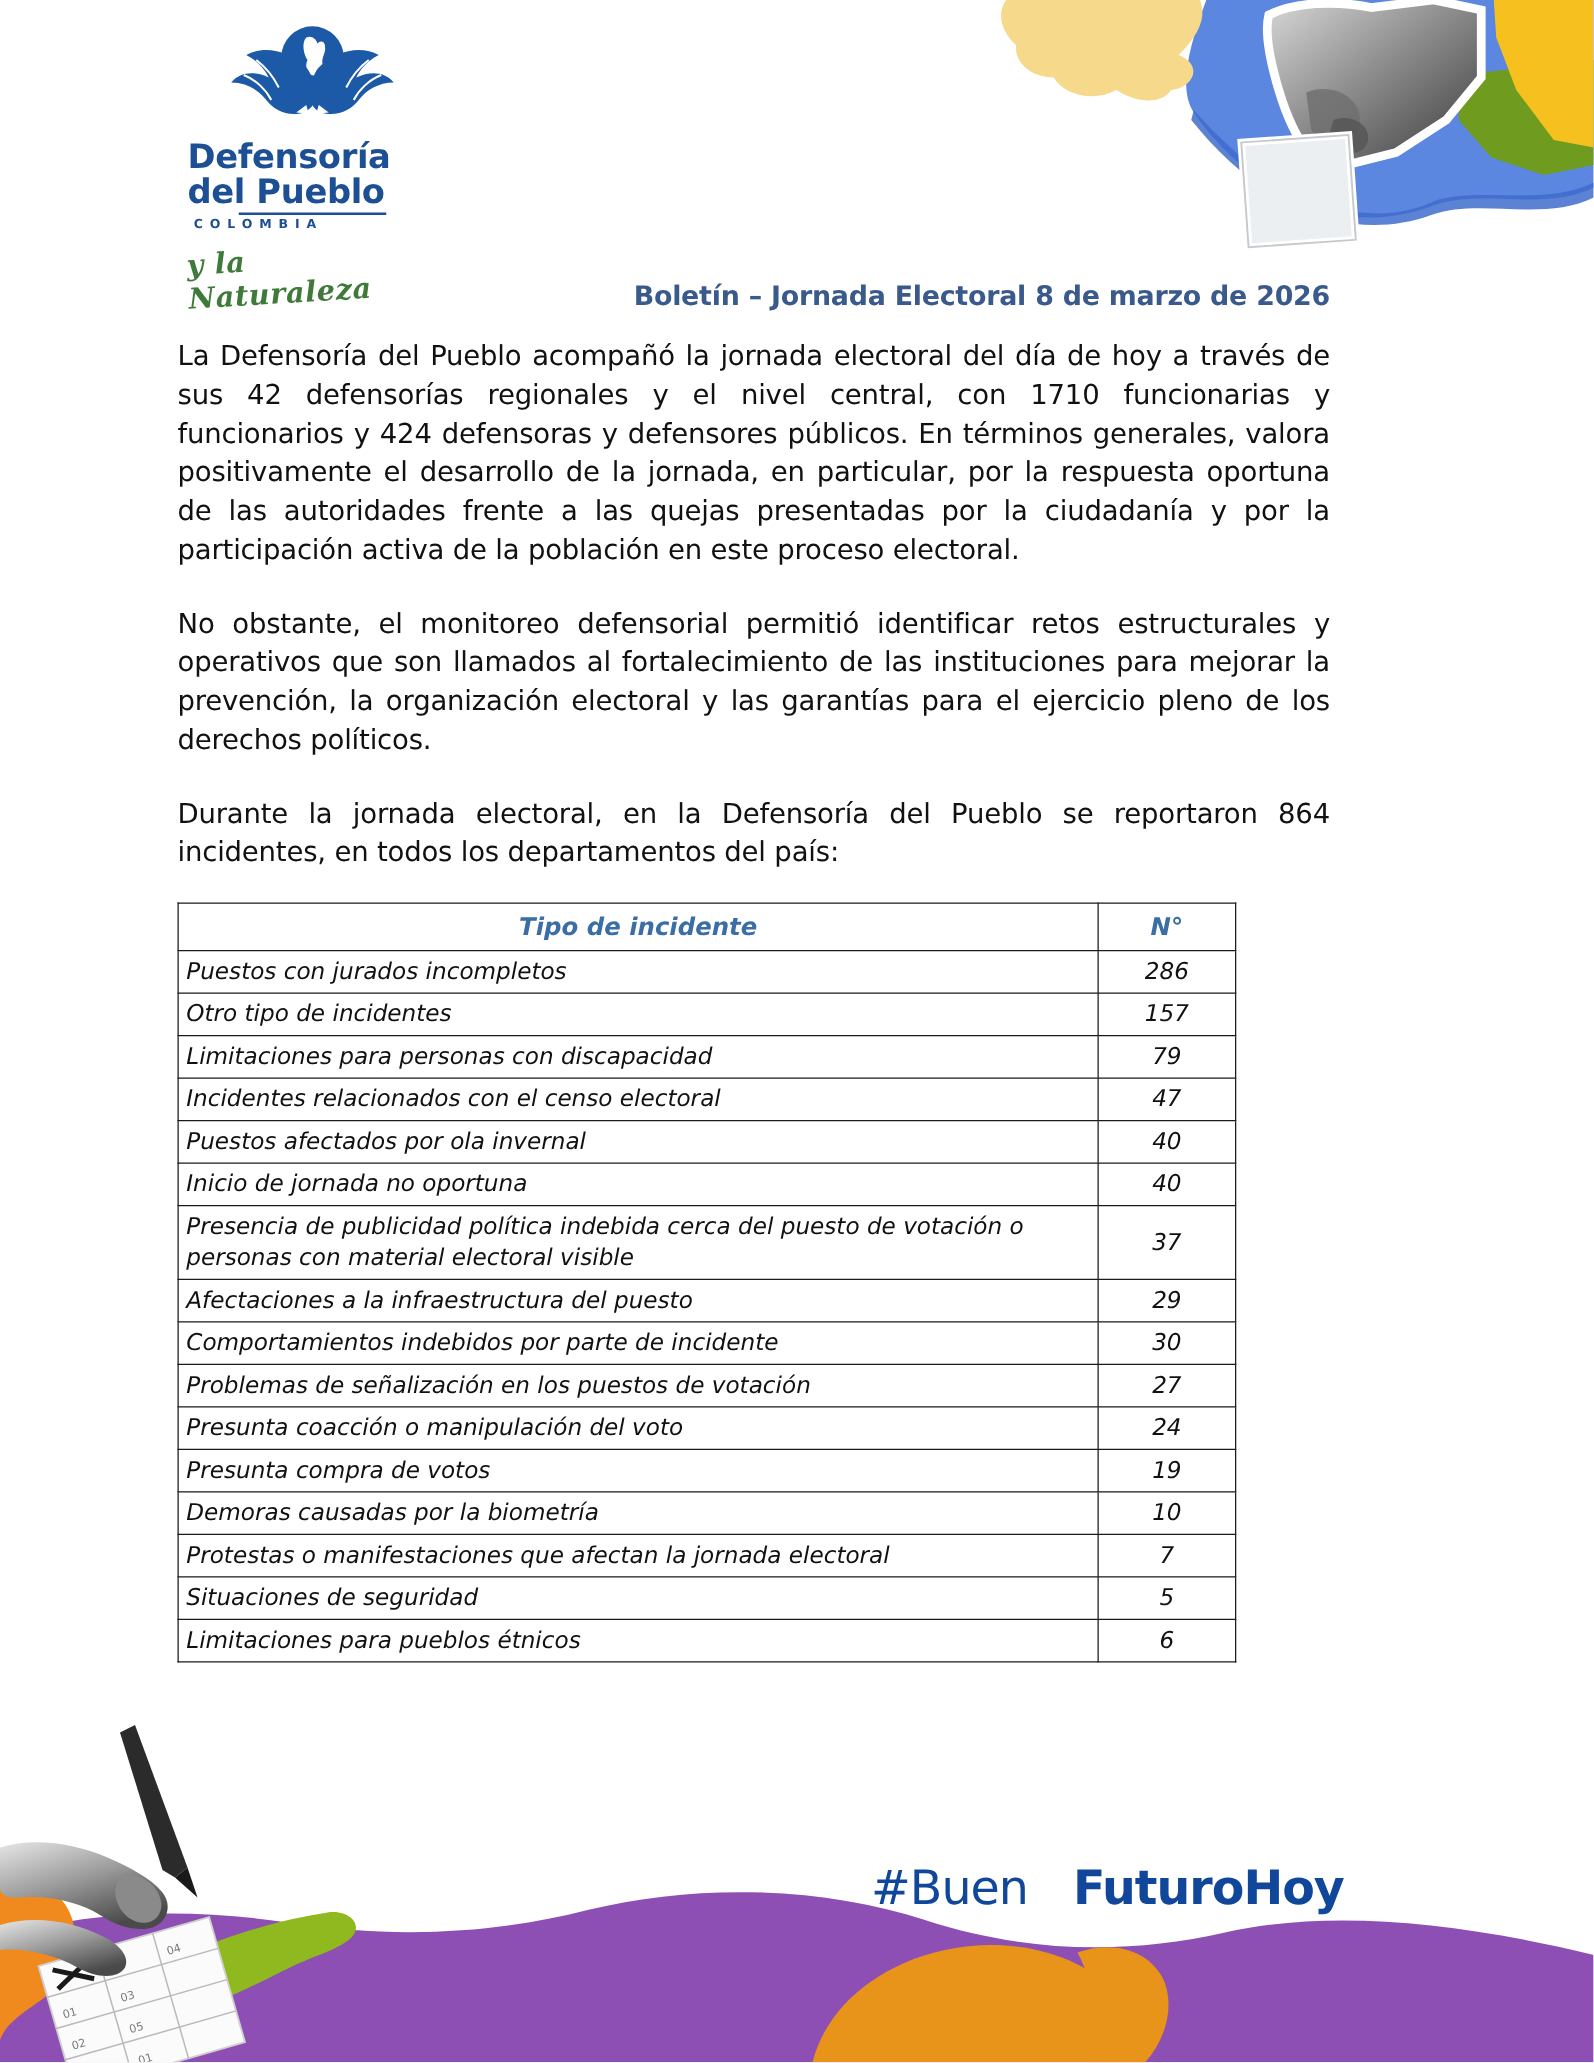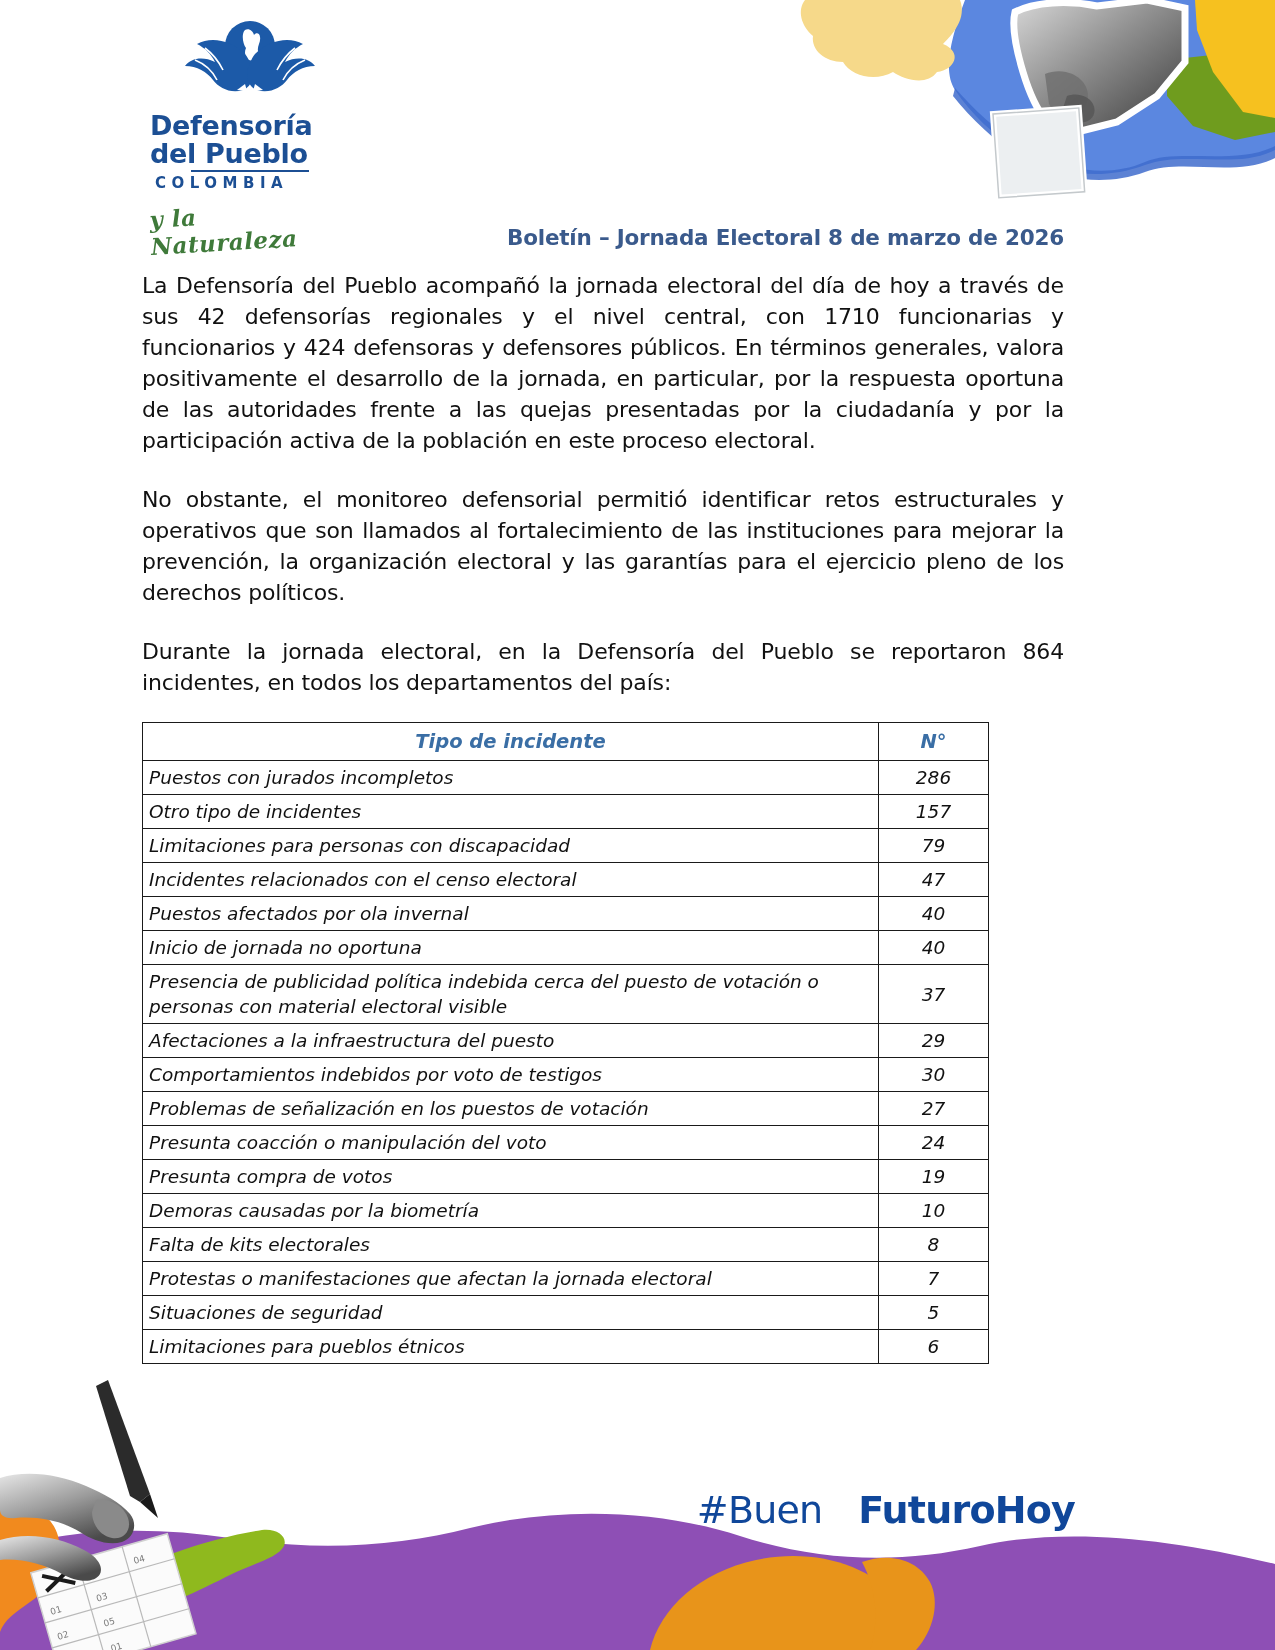--- a/index.html
+++ b/index.html
@@ -46,21 +46,21 @@
     line-height: 1.02;
     letter-spacing: -0.3px;
     margin-top: 2px;
   }
   #logo-rule {
     width: 118px; height: 2px; background: #1c4f94;
     margin: 3px auto 2px auto;
   }
   #logo-country {
     color: #1c4f94;
-    font-size: 15px;
+    font-size: 10px;
     font-weight: bold;
     letter-spacing: 5.5px;
     margin-left: 5px;
   }
   #logo-tagline {
     margin-top: 8px;
     color: #3f7a3a;
     font-family: "DejaVu Serif", serif;
     font-style: italic;
     font-size: 23px;
@@ -255,42 +255,38 @@
         </tr>
         <tr>
           <td class="label">Presencia de publicidad política indebida cerca del puesto de votación o personas con material electoral visible</td>
           <td class="count">37</td>
         </tr>
         <tr>
           <td class="label">Afectaciones a la infraestructura del puesto</td>
           <td class="count">29</td>
         </tr>
         <tr>
-          <td class="label">Comportamientos indebidos por voto de testigos</td>
+          <td class="label">Comportamientos indebidos por parte de incidente</td>
           <td class="count">30</td>
         </tr>
         <tr>
           <td class="label">Problemas de señalización en los puestos de votación</td>
           <td class="count">27</td>
         </tr>
         <tr>
           <td class="label">Presunta coacción o manipulación del voto</td>
           <td class="count">24</td>
         </tr>
         <tr>
           <td class="label">Presunta compra de votos</td>
           <td class="count">19</td>
         </tr>
         <tr>
           <td class="label">Demoras causadas por la biometría</td>
           <td class="count">10</td>
-        </tr>
-        <tr>
-          <td class="label">Falta de kits electorales</td>
-          <td class="count">8</td>
         </tr>
         <tr>
           <td class="label">Protestas o manifestaciones que afectan la jornada electoral</td>
           <td class="count">7</td>
         </tr>
         <tr>
           <td class="label">Situaciones de seguridad</td>
           <td class="count">5</td>
         </tr>
         <tr>

